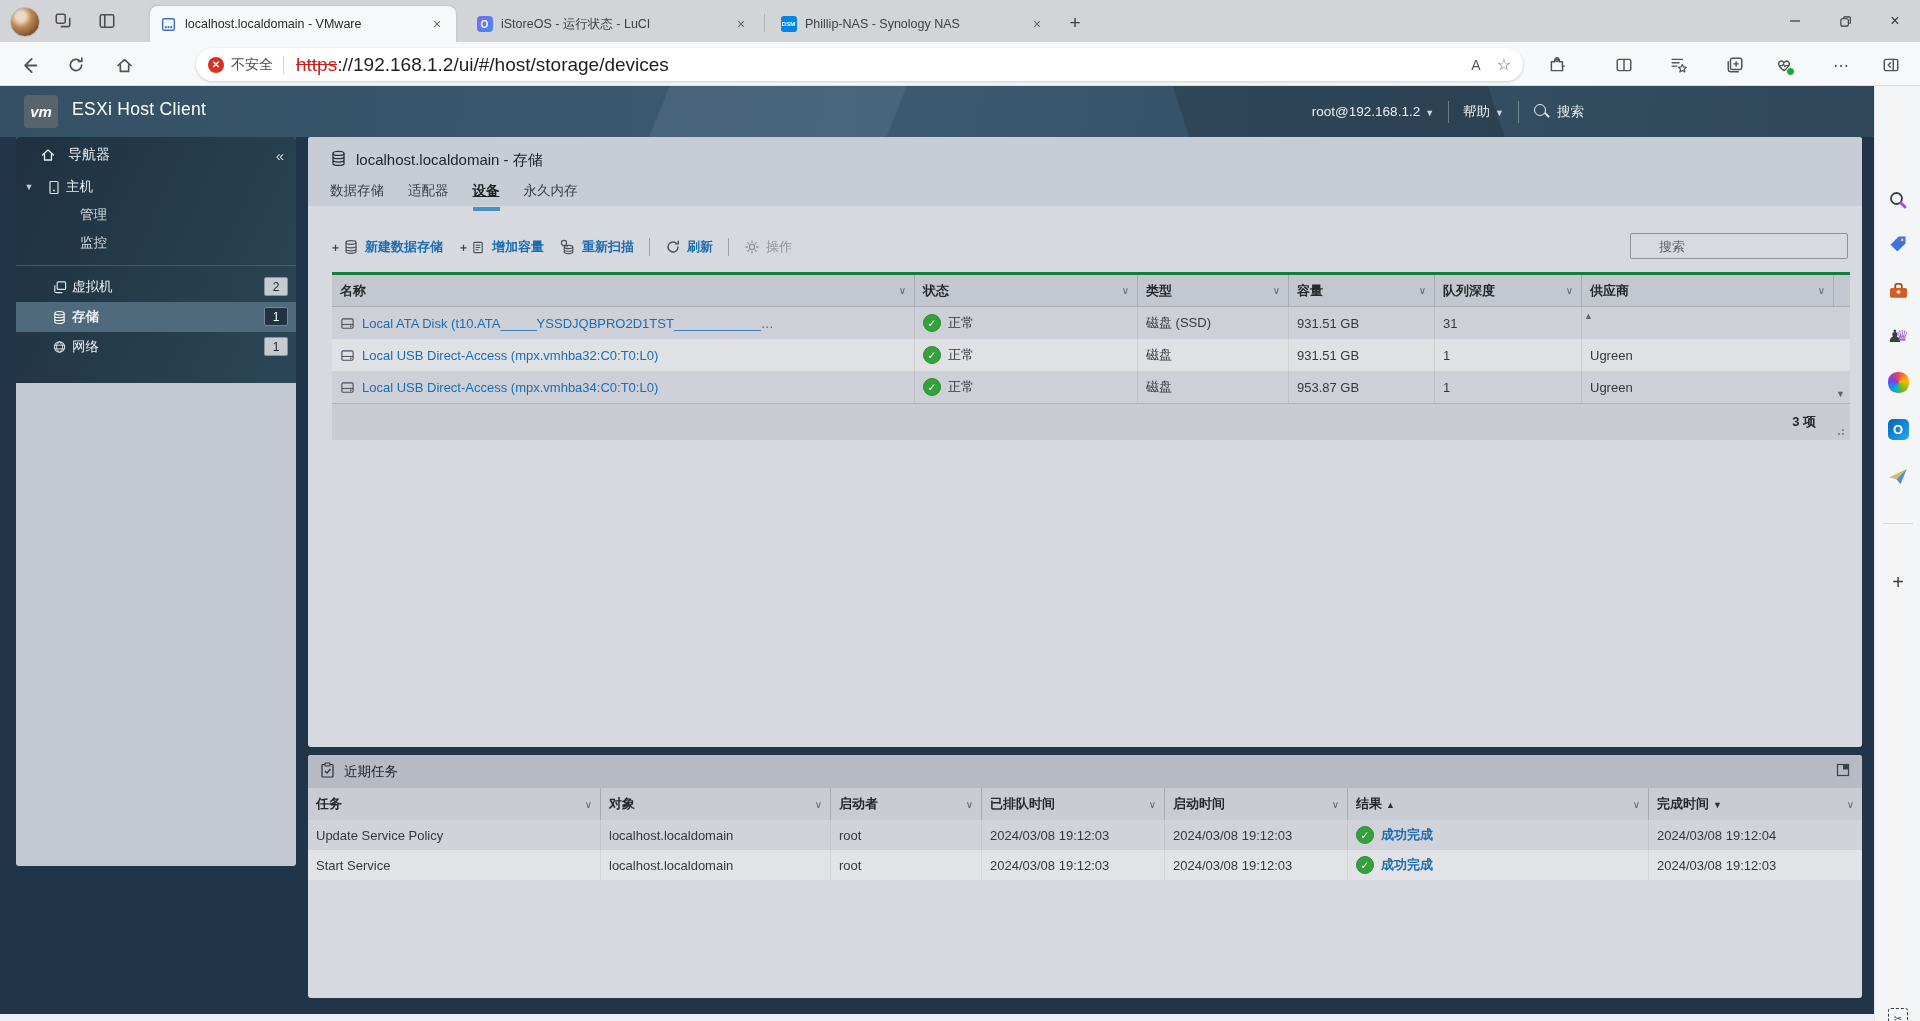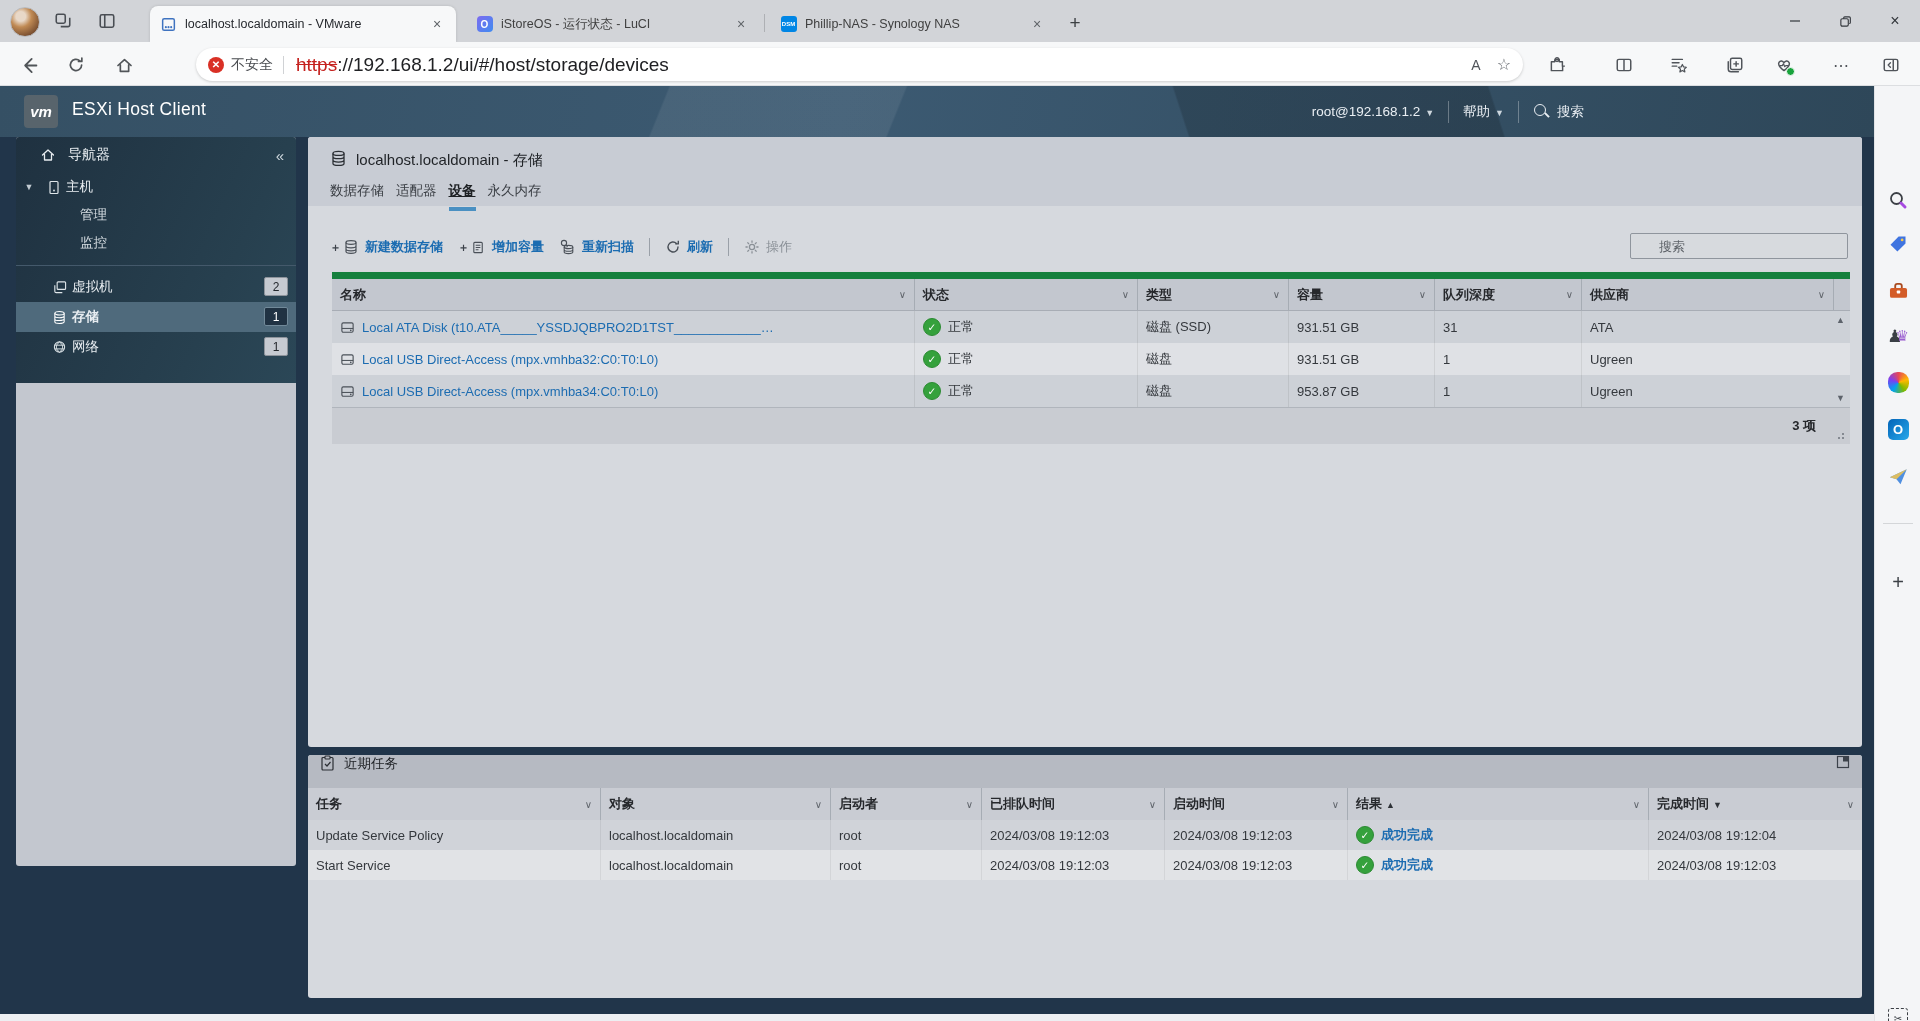--- a/index.html
+++ b/index.html
@@ -71,55 +71,55 @@
   .nav-item.sel{background:#4f6a7c;}
   .nav-item .tree-ic{width:26px;}
   .badge{position:absolute;right:8px;top:5px;min-width:24px;height:19px;border-radius:2px;background:#c6cad1;border:1px solid #8d939b;
          color:#23272c;font-size:12px;display:flex;align-items:center;justify-content:center;padding:0 3px;box-sizing:border-box;}
   .badge.dark{background:#203243;border-color:#718999;color:#fff;}
 
   
   .main-panel{position:absolute;left:308px;top:137px;width:1554px;height:610px;background:#d6d9de;border-radius:3px;overflow:hidden;}
   .mp-top{position:absolute;left:0;top:0;width:100%;height:69px;background:#c8ccd4;}
   .mp-title{position:absolute;left:22px;top:13px;display:flex;align-items:center;gap:9px;font-size:15px;color:#1f2226;}
-  .mp-tabs{position:absolute;left:22px;top:45px;display:flex;gap:12px;font-size:13.5px;color:#3a3e44;}
+  .mp-tabs{position:absolute;left:22px;top:45px;display:flex;gap:24px;font-size:13.5px;color:#3a3e44;}
   .mp-tab{padding-bottom:7px;}
   .mp-tab.active{font-weight:bold;color:#1d2023;border-bottom:4px solid #4a90c2;text-decoration:underline;}
   .toolbar{position:absolute;left:22px;top:91px;height:38px;display:flex;align-items:center;gap:15px;font-size:13px;font-weight:bold;color:#1b6cb1;}
   .tb-btn{display:flex;align-items:center;gap:6px;}
   .tb-btn.disabled{color:#8a9097;font-weight:normal;}
   .tb-sep{width:1px;height:18px;background:#9aa0a8;}
   .plus-mini{font-size:11px;font-weight:bold;color:#3c424a;margin-right:-4px;vertical-align:top;}
   .dev-search{position:absolute;left:1322px;top:96px;width:218px;height:26px;background:#d7dade;border:1px solid #8f959d;border-radius:2px;
               font-size:13px;color:#33373c;padding:0 6px 0 28px;box-sizing:border-box;font-family:"Liberation Sans",sans-serif;}
   .dev-search::placeholder{color:#5b6066;}
   .mag-dark{position:absolute;left:1328px;top:101px;width:16px;height:16px;}
   .mag-dark::before{content:"";position:absolute;left:1px;top:1px;width:9px;height:9px;border:1.5px solid #3f444a;border-radius:50%;}
   .mag-dark::after{content:"";position:absolute;left:10.5px;top:10.5px;width:5px;height:1.7px;background:#3f444a;transform:rotate(45deg);}
 
   .dev-table{position:absolute;left:24px;top:135px;width:1518px;}
   .dgrid{display:grid;grid-template-columns:583px 223px 151px 146px 147px 252px 16px;}
-  .dhead{background:#c3c7cf;border-bottom:1px solid #a8adb5;border-top:7px solid #15803d;}
+  .dhead{background:#c3c7cf;border-bottom:1px solid #a8adb5;border-top:3px solid #15803d;}
   .dhead .cell{height:31px;display:flex;align-items:center;justify-content:space-between;padding:0 8px;font-size:13px;font-weight:bold;color:#26282c;border-right:1px solid #a6acb4;box-sizing:border-box;}
   .dhead .cell:last-child{border-right:none;}
   .chev{font-size:10px;color:#5f646b;font-weight:normal;}
   .drow .cell{height:32px;display:flex;align-items:center;padding:0 8px;font-size:13px;color:#34383d;border-right:1px solid rgba(0,0,0,.07);box-sizing:border-box;white-space:nowrap;overflow:hidden;}
   .drow.odd{background:#cdd1d7;}
   .drow.even{background:#dfe1e5;}
   .dlink{color:#1c6cb1;display:flex;align-items:center;gap:7px;overflow:hidden;white-space:nowrap;}
   .okdot{width:16px;height:16px;border-radius:50%;background:#35a13c;color:#fff;font-size:10.5px;display:flex;align-items:center;justify-content:center;margin-right:7px;flex:0 0 auto;border:1px solid #2c8b33;}
   .scrollcol{position:relative;background:transparent;}
   .sarrow{position:absolute;left:2px;font-size:9px;color:#5d636b;}
   .dfoot{height:36px;background:#c9ccd2;border-top:1px solid #b0b5bc;position:relative;display:flex;align-items:center;justify-content:flex-end;padding-right:34px;font-size:13px;font-weight:bold;color:#26282c;}
   .grip{position:absolute;right:6px;bottom:5px;width:10px;height:10px;}
   .grip i{position:absolute;width:2px;height:2px;background:#6d737b;border-radius:50%;}
 
   
   .tasks-panel{position:absolute;left:308px;top:755px;width:1554px;height:243px;background:#d6d9de;border-radius:3px;overflow:hidden;}
-  .tp-bar{position:absolute;left:0;top:0;width:100%;height:33px;background:#b6bac2;display:flex;align-items:flex-start;padding:0 12px;box-sizing:border-box;font-size:13.5px;color:#1f2226;gap:9px;}
+  .tp-bar{position:absolute;left:0;top:0;width:100%;height:33px;background:#b6bac2;display:flex;align-items:center;padding:0 12px;box-sizing:border-box;font-size:13.5px;color:#1f2226;gap:9px;}
   .tp-restore{margin-left:auto;color:#3c424a;}
   .tgrid{display:grid;grid-template-columns:293px 230px 151px 183px 183px 301px 213px;}
   .thead{position:absolute;left:0;top:33px;width:100%;background:#c9ccd3;border-bottom:1px solid #a8adb5;}
   .thead .cell{height:32px;display:flex;align-items:center;justify-content:space-between;padding:0 8px;font-size:13px;font-weight:bold;color:#26282c;border-right:1px solid #a6acb4;box-sizing:border-box;}
   .sort{font-size:9px;color:#2d3136;margin-left:4px;}
   .trows{position:absolute;left:0;top:65px;width:100%;}
   .trow .cell{height:30px;display:flex;align-items:center;padding:0 8px;font-size:13px;color:#34383d;border-right:1px solid rgba(0,0,0,.06);box-sizing:border-box;white-space:nowrap;overflow:hidden;}
   .trow.odd{background:#d0d3d9;}
   .trow.even{background:#e1e3e6;}
   .result-link{color:#1c6cb1;font-weight:bold;}
@@ -456,23 +456,20 @@
           </div>
         <div class="cell">
             <span>磁盘 (SSD)</span>
           </div>
         <div class="cell">
             <span>931.51 GB</span>
           </div>
         <div class="cell">
             <span>31</span>
           </div>
-        <div class="cell" style="border-right:none">
-            <span>ATA</span>
-          </div>
         <div class="cell scrollcol" style="border-right:none">
             <span class="sarrow" style="top:4px">▲</span>
           </div>
       </div>
 
       <div class="dgrid drow even">
         <div class="cell">
             <span class="dlink">
           <svg width="15" height="15" viewBox="0 0 16 16">
                 <rect x="2" y="3" width="12" height="10" rx="1.5" fill="none" stroke="#4a5058" stroke-width="1.2"></rect>

